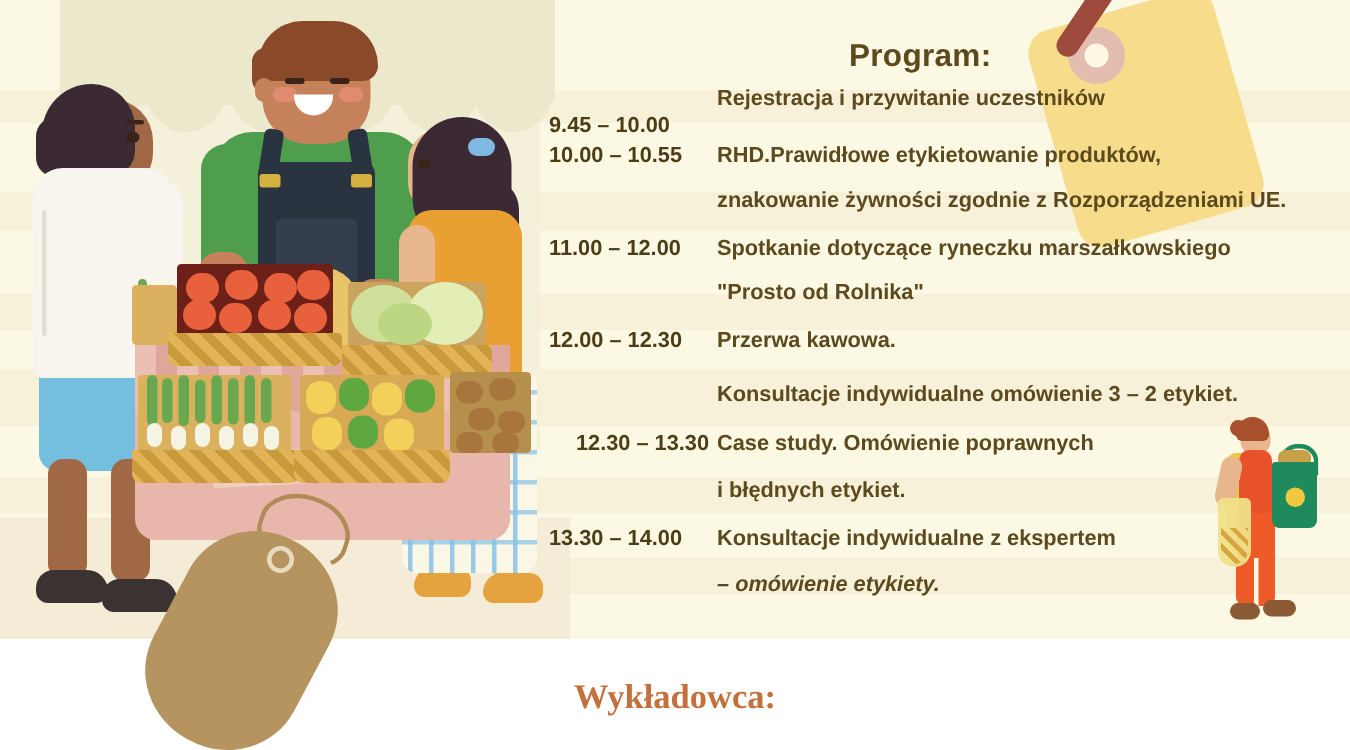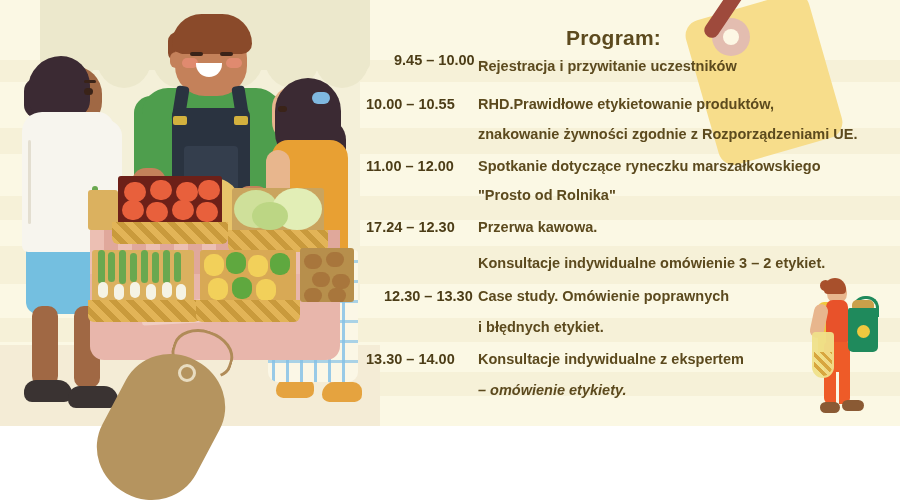--- a/index.html
+++ b/index.html
@@ -365,33 +365,34 @@
     <div class="s-mesh-dots"></div>
     <div class="s-tote-handle"></div>
     <div class="s-tote-veg"></div>
     <div class="s-tote"></div>
     <div class="s-tote-logo"></div>
   </div>
 
   <div class="program-title">Program:</div>
 
   <div id="schedule">
-      <div class="time" style="top: 52px; left: 366px; margin-left: 28px;">9.45 – 10.00</div>
+      <div class="time" style="top: 76px; left: 366px;">9.45 – 10.00</div>
       <div class="desc" style="top: 58px;">Rejestracja i przywitanie uczestników</div>
       <div class="time" style="top: 96px; left: 366px;">10.00 – 10.55</div>
       <div class="desc" style="top: 96px;">RHD.Prawidłowe etykietowanie produktów,</div>
       <div class="desc" style="top: 126px;">znakowanie żywności zgodnie z Rozporządzeniami UE.</div>
       <div class="time" style="top: 158px; left: 366px;">11.00 – 12.00</div>
       <div class="desc" style="top: 158px;">Spotkanie dotyczące ryneczku marszałkowskiego</div>
       <div class="desc" style="top: 187px;">"Prosto od Rolnika"</div>
-      <div class="time" style="top: 219px; left: 366px;">17.24 – 12.30</div>
+      <div class="time" style="top: 219px; left: 366px;">12.00 – 12.30</div>
       <div class="desc" style="top: 219px;">Przerwa kawowa.</div>
       <div class="desc" style="top: 255px;">Konsultacje indywidualne omówienie 3 – 2 etykiet.</div>
       <div class="time" style="top: 288px; left: 384px;">12.30 – 13.30</div>
       <div class="desc" style="top: 288px;">Case study. Omówienie poprawnych</div>
       <div class="desc" style="top: 319px;">i błędnych etykiet.</div>
       <div class="time" style="top: 351px; left: 366px;">13.30 – 14.00</div>
       <div class="desc" style="top: 351px;">Konsultacje indywidualne z ekspertem</div>
       <div class="desc" style="top: 382px; font-style: italic;">– omówienie etykiety.</div>
     </div>
 
+  <div class="lecturer">Wykładowca:</div>
 
 </div>
 
 </body></html>

